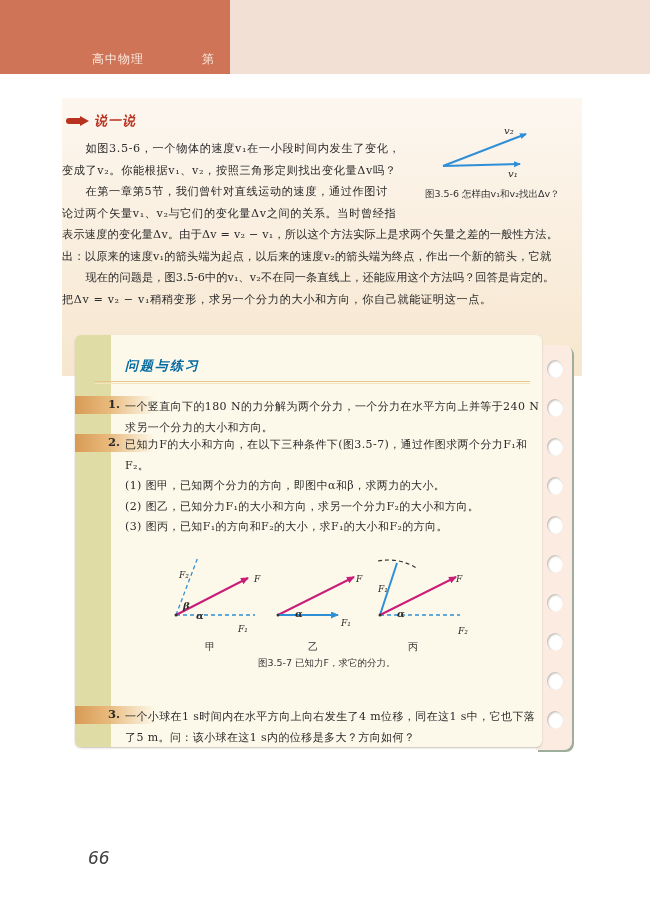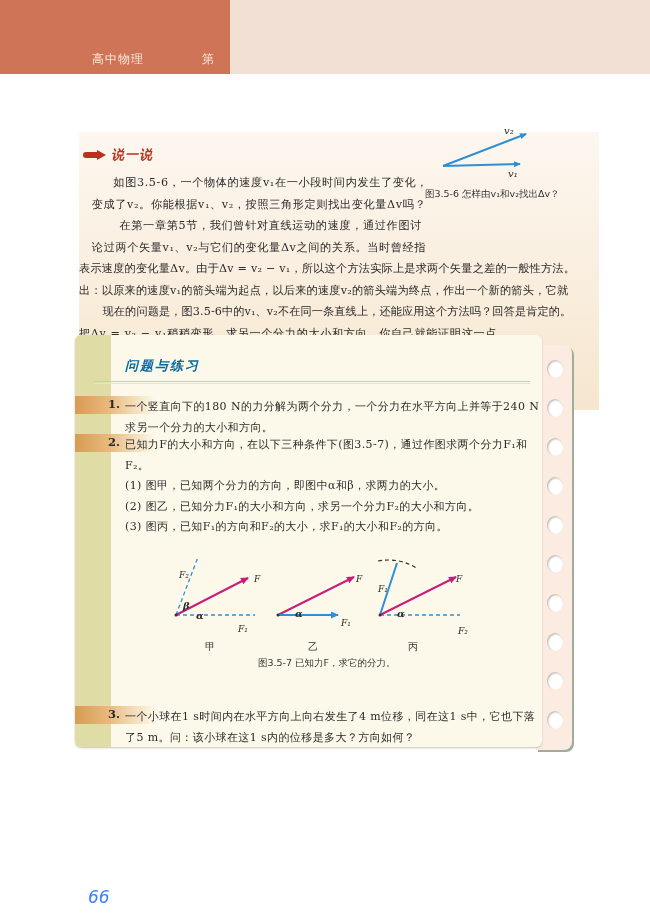--- a/index.html
+++ b/index.html
@@ -8,51 +8,51 @@
 
   
   .hdr-left { position: absolute; left: 0; top: 0; width: 230px; height: 74px; background: #cf7457; }
   .hdr-right { position: absolute; left: 230px; top: 0; width: 420px; height: 74px; background: #f3e0d4; }
   .hdr-title { position: absolute; left: 92px; top: 48px; font-family: "DejaVu Sans", sans-serif; font-size: 12px; color: #fbe7dc; letter-spacing: 1px; display: flex; align-items: center; white-space: nowrap; gap: 24px; }
   .hdr-title .gap { width: 10px; }
   .vol-badge { display: inline-block; width: 20px; height: 22px; border-radius: 50%; background: #c3322b; margin: 0 1px; position: relative; }
   .vol-badge::after { content: ""; position: absolute; left: 4px; right: 4px; top: 10px; height: 3px; background: #fbe7dc; }
 
   
-  .say-box { position: absolute; left: 79px; top: 98px; width: 520px; height: 278px;
-     background: linear-gradient(180deg, #fdf7f0 0%, #f6e6ce 100%); margin-top: 34px; }
+  .say-box { position: absolute; left: 62px; top: 98px; width: 520px; height: 278px;
+     background: linear-gradient(180deg, #fdf7f0 0%, #f6e6ce 100%); }
   .say-head { position: absolute; left: 4px; top: 14px; display: flex; align-items: center; }
   .say-arrow { width: 24px; height: 10px; position: relative; }
   .say-arrow::before { content: ""; position: absolute; left: 0; top: 2px; width: 16px; height: 6px; background: #b8321f; border-radius: 3px 0 0 3px; }
   .say-arrow::after { content: ""; position: absolute; left: 14px; top: 0; border-left: 9px solid #b8321f; border-top: 5px solid transparent; border-bottom: 5px solid transparent; }
   .say-title { font-family: "DejaVu Sans", sans-serif; font-weight: bold; font-style: italic; font-size: 13px; color: #b8321f; margin-left: 4px; letter-spacing: 1px; }
   .say-text { position: absolute; left: 0; top: 40px; width: 510px; font-size: 11.2px; line-height: 21.5px; }
   .say-text p { text-indent: 2.1em; letter-spacing: 0.6px; }
-  .say-text p.narrow { width: 360px; text-align: center; }
+  .say-text p.narrow { width: 360px; }
   .fig1 { position: absolute; left: 410px; top: 118px; width: 180px; height: 88px; }
   .fig1-cap { position: absolute; left: 425px; top: 188px; font-size: 9.5px; color: #333; font-family: "DejaVu Sans", sans-serif; white-space: nowrap; }
 
   
   .tabs { position: absolute; left: 536px; top: 345px; width: 36px; height: 405px; background: #fbebe0; border-radius: 0 8px 8px 0; box-shadow: 2px 2px 0 #9fae9c; }
   .hole { position: absolute; left: 11px; width: 16px; height: 18px; border-radius: 50%; background: #ffffff; box-shadow: inset 1px 1px 2px #b9b2a8; }
   .ex-box { position: absolute; left: 75px; top: 335px; width: 467px; height: 412px; background: #fdf9ea; border-radius: 6px; box-shadow: 0 1px 2px #c8c3b5; overflow: hidden; }
   .ex-strip { position: absolute; left: 0; top: 0; width: 36px; height: 100%; background: #dfdca6; }
   .ex-title { position: absolute; left: 50px; top: 22px; font-family: "DejaVu Sans", sans-serif; font-weight: bold; font-style: italic; font-size: 13px; color: #0369a1; letter-spacing: 2px; }
   .ex-rule { position: absolute; left: 20px; top: 46px; width: 435px; height: 1px; background: #e8c888; box-shadow: 0 2px 0 #f4e3be; }
   .q { position: absolute; left: 0; width: 467px; }
   .q-num-bar { position: absolute; left: 0; top: 0; width: 80px; height: 18px; background: linear-gradient(90deg, #d89a55 0%, #e8b87a 40%, rgba(253,249,234,0) 100%); }
   .q-num { position: absolute; left: 33px; top: 1px; font-size: 11.5px; font-weight: bold; }
   .q-text { position: absolute; left: 50px; top: 1px; width: 410px; font-size: 11px; line-height: 20.5px; letter-spacing: 0.4px; }
   .q-text p { white-space: nowrap; }
 
   .fig2 { position: absolute; left: 160px; top: 553px; width: 330px; height: 95px; }
   .fig2-label { position: absolute; top: 640px; font-size: 10px; font-family: "DejaVu Sans", sans-serif; color: #333; }
   .fig2-cap { position: absolute; left: 258px; top: 657px; font-size: 9.5px; font-family: "DejaVu Sans", sans-serif; color: #333; white-space: nowrap; }
 
-  .page-num { position: absolute; left: 88px; top: 848px; font-family: "DejaVu Sans", sans-serif; font-style: italic; font-size: 17px; color: #3b82f6; margin-top: 39px; }
+  .page-num { position: absolute; left: 88px; top: 848px; font-family: "DejaVu Sans", sans-serif; font-style: italic; font-size: 17px; color: #404040; }
 </style>
 </head>
 <body>
 
 <div class="hdr-left">
   <div class="hdr-title">
     <span>高中物理</span>
     <span class="gap"></span>
     <span>第</span>
     <span class="vol-badge"></span>

